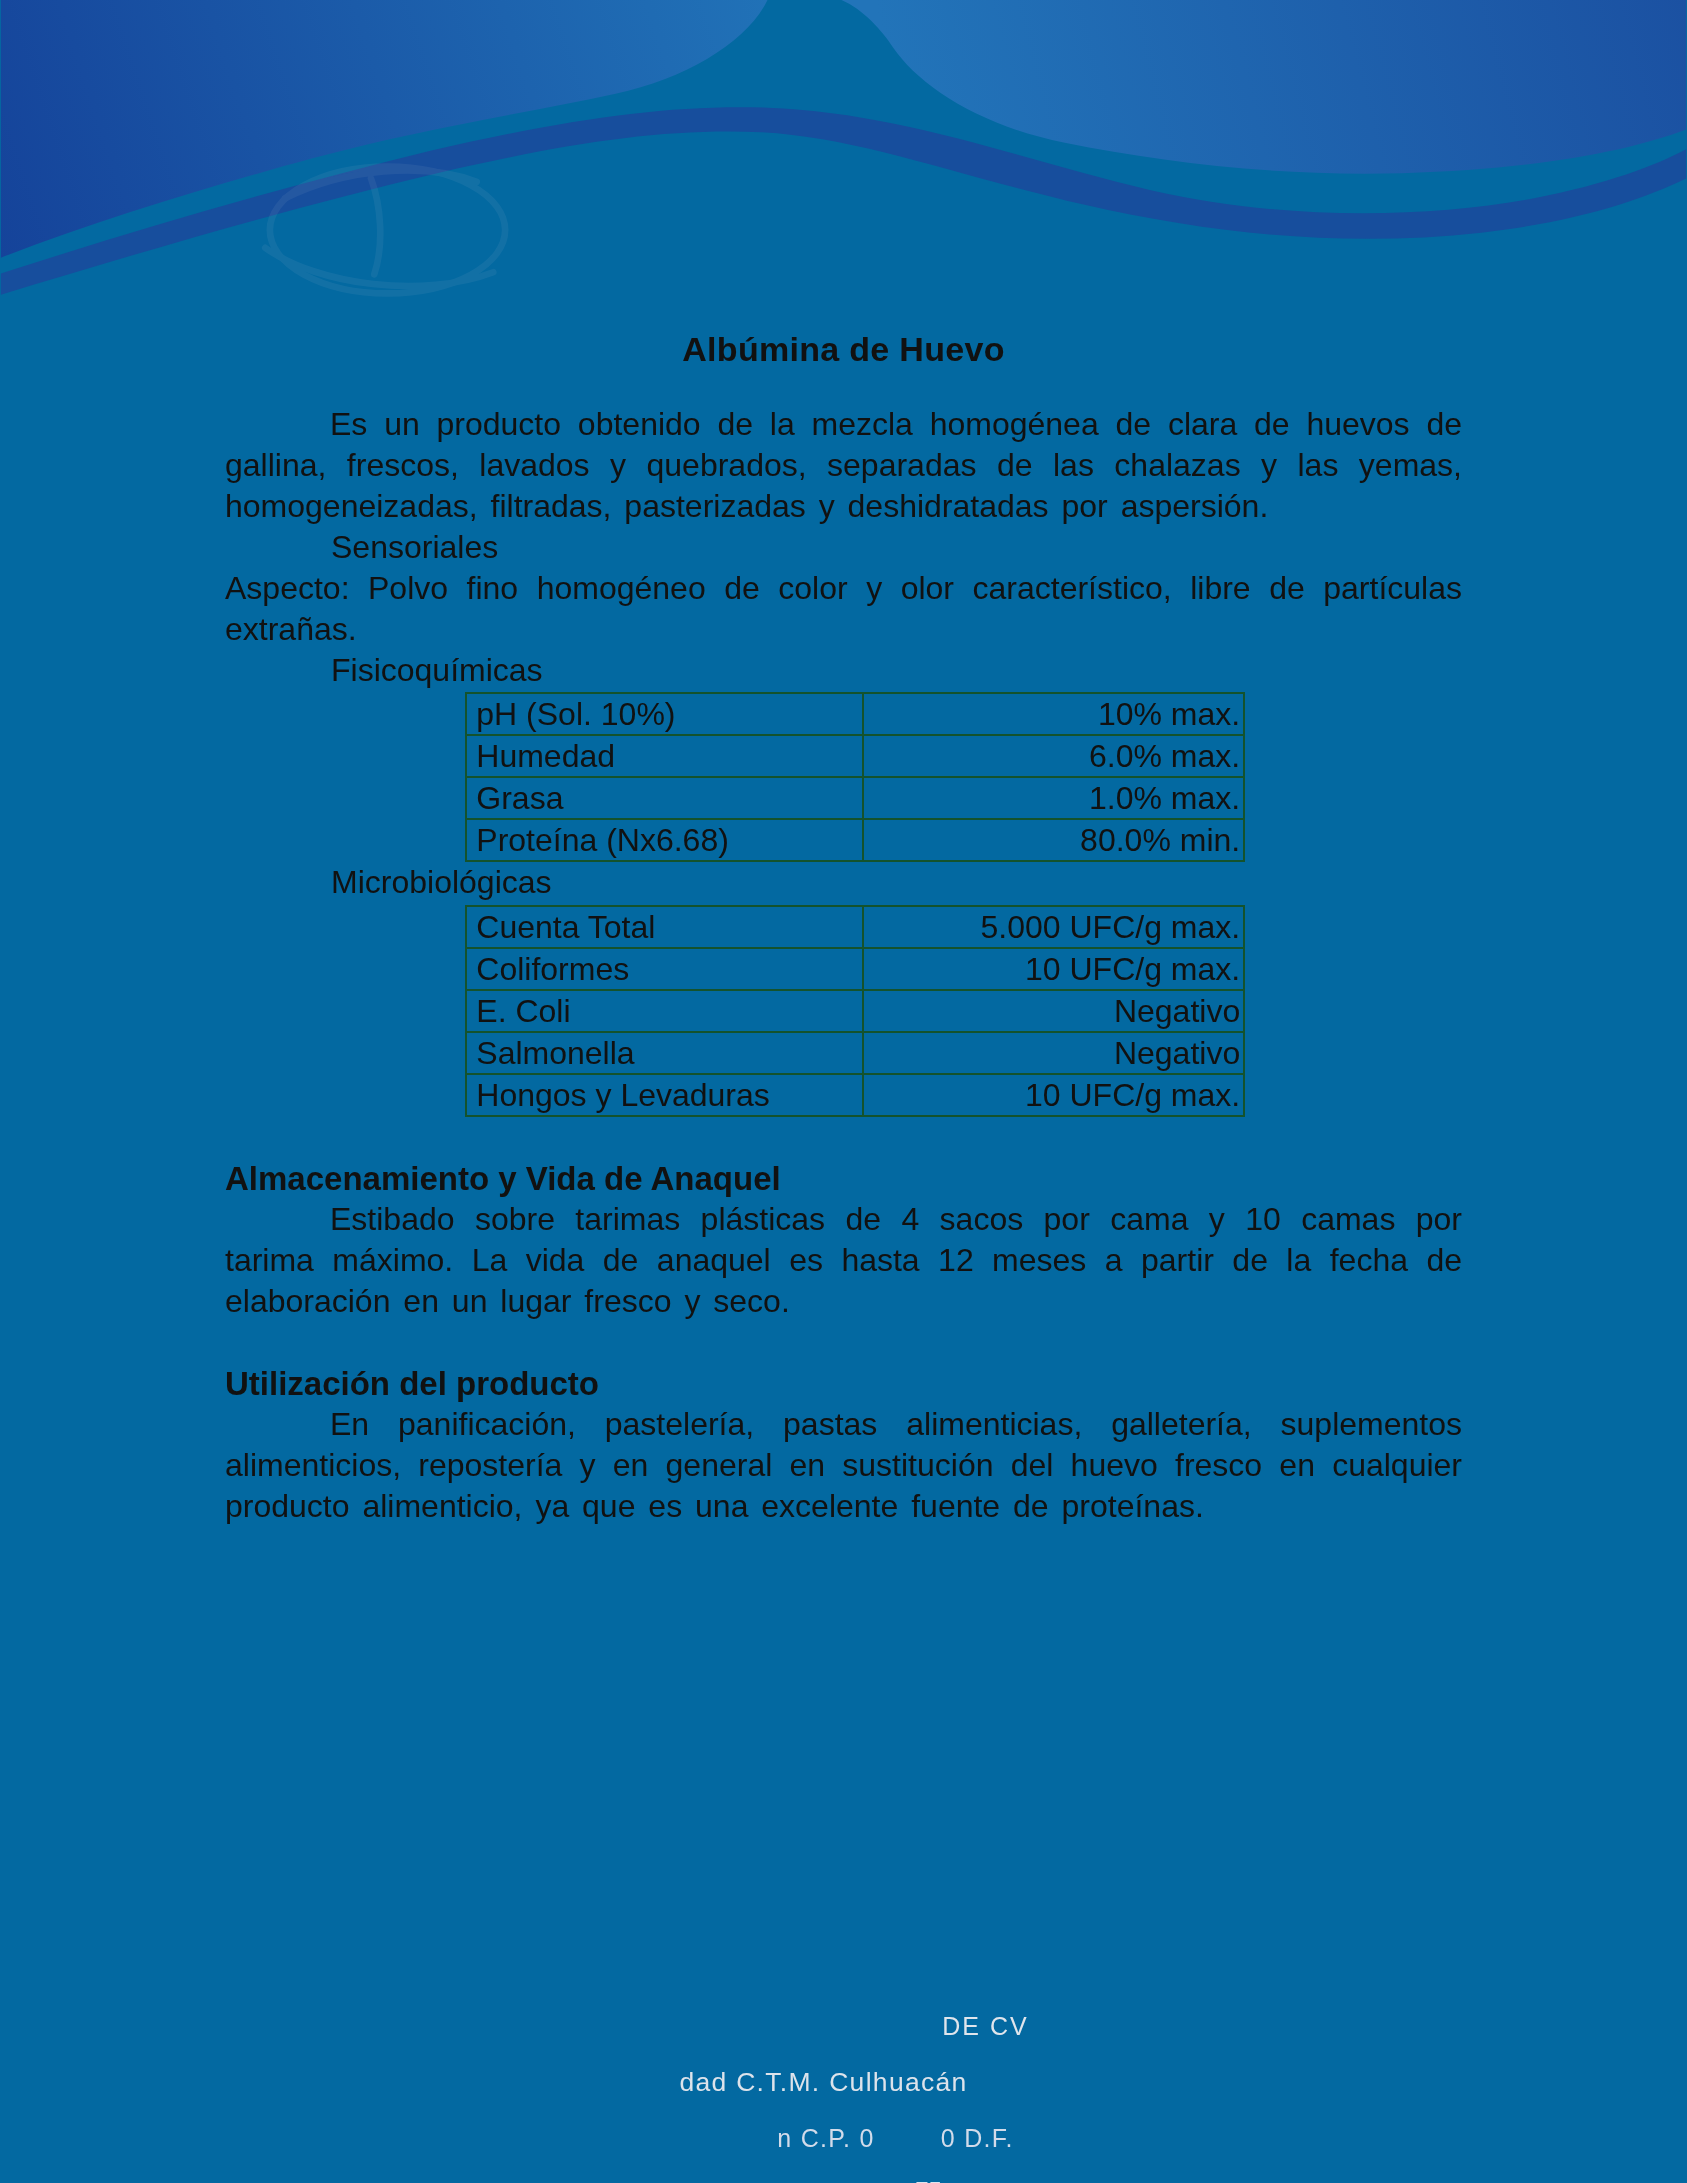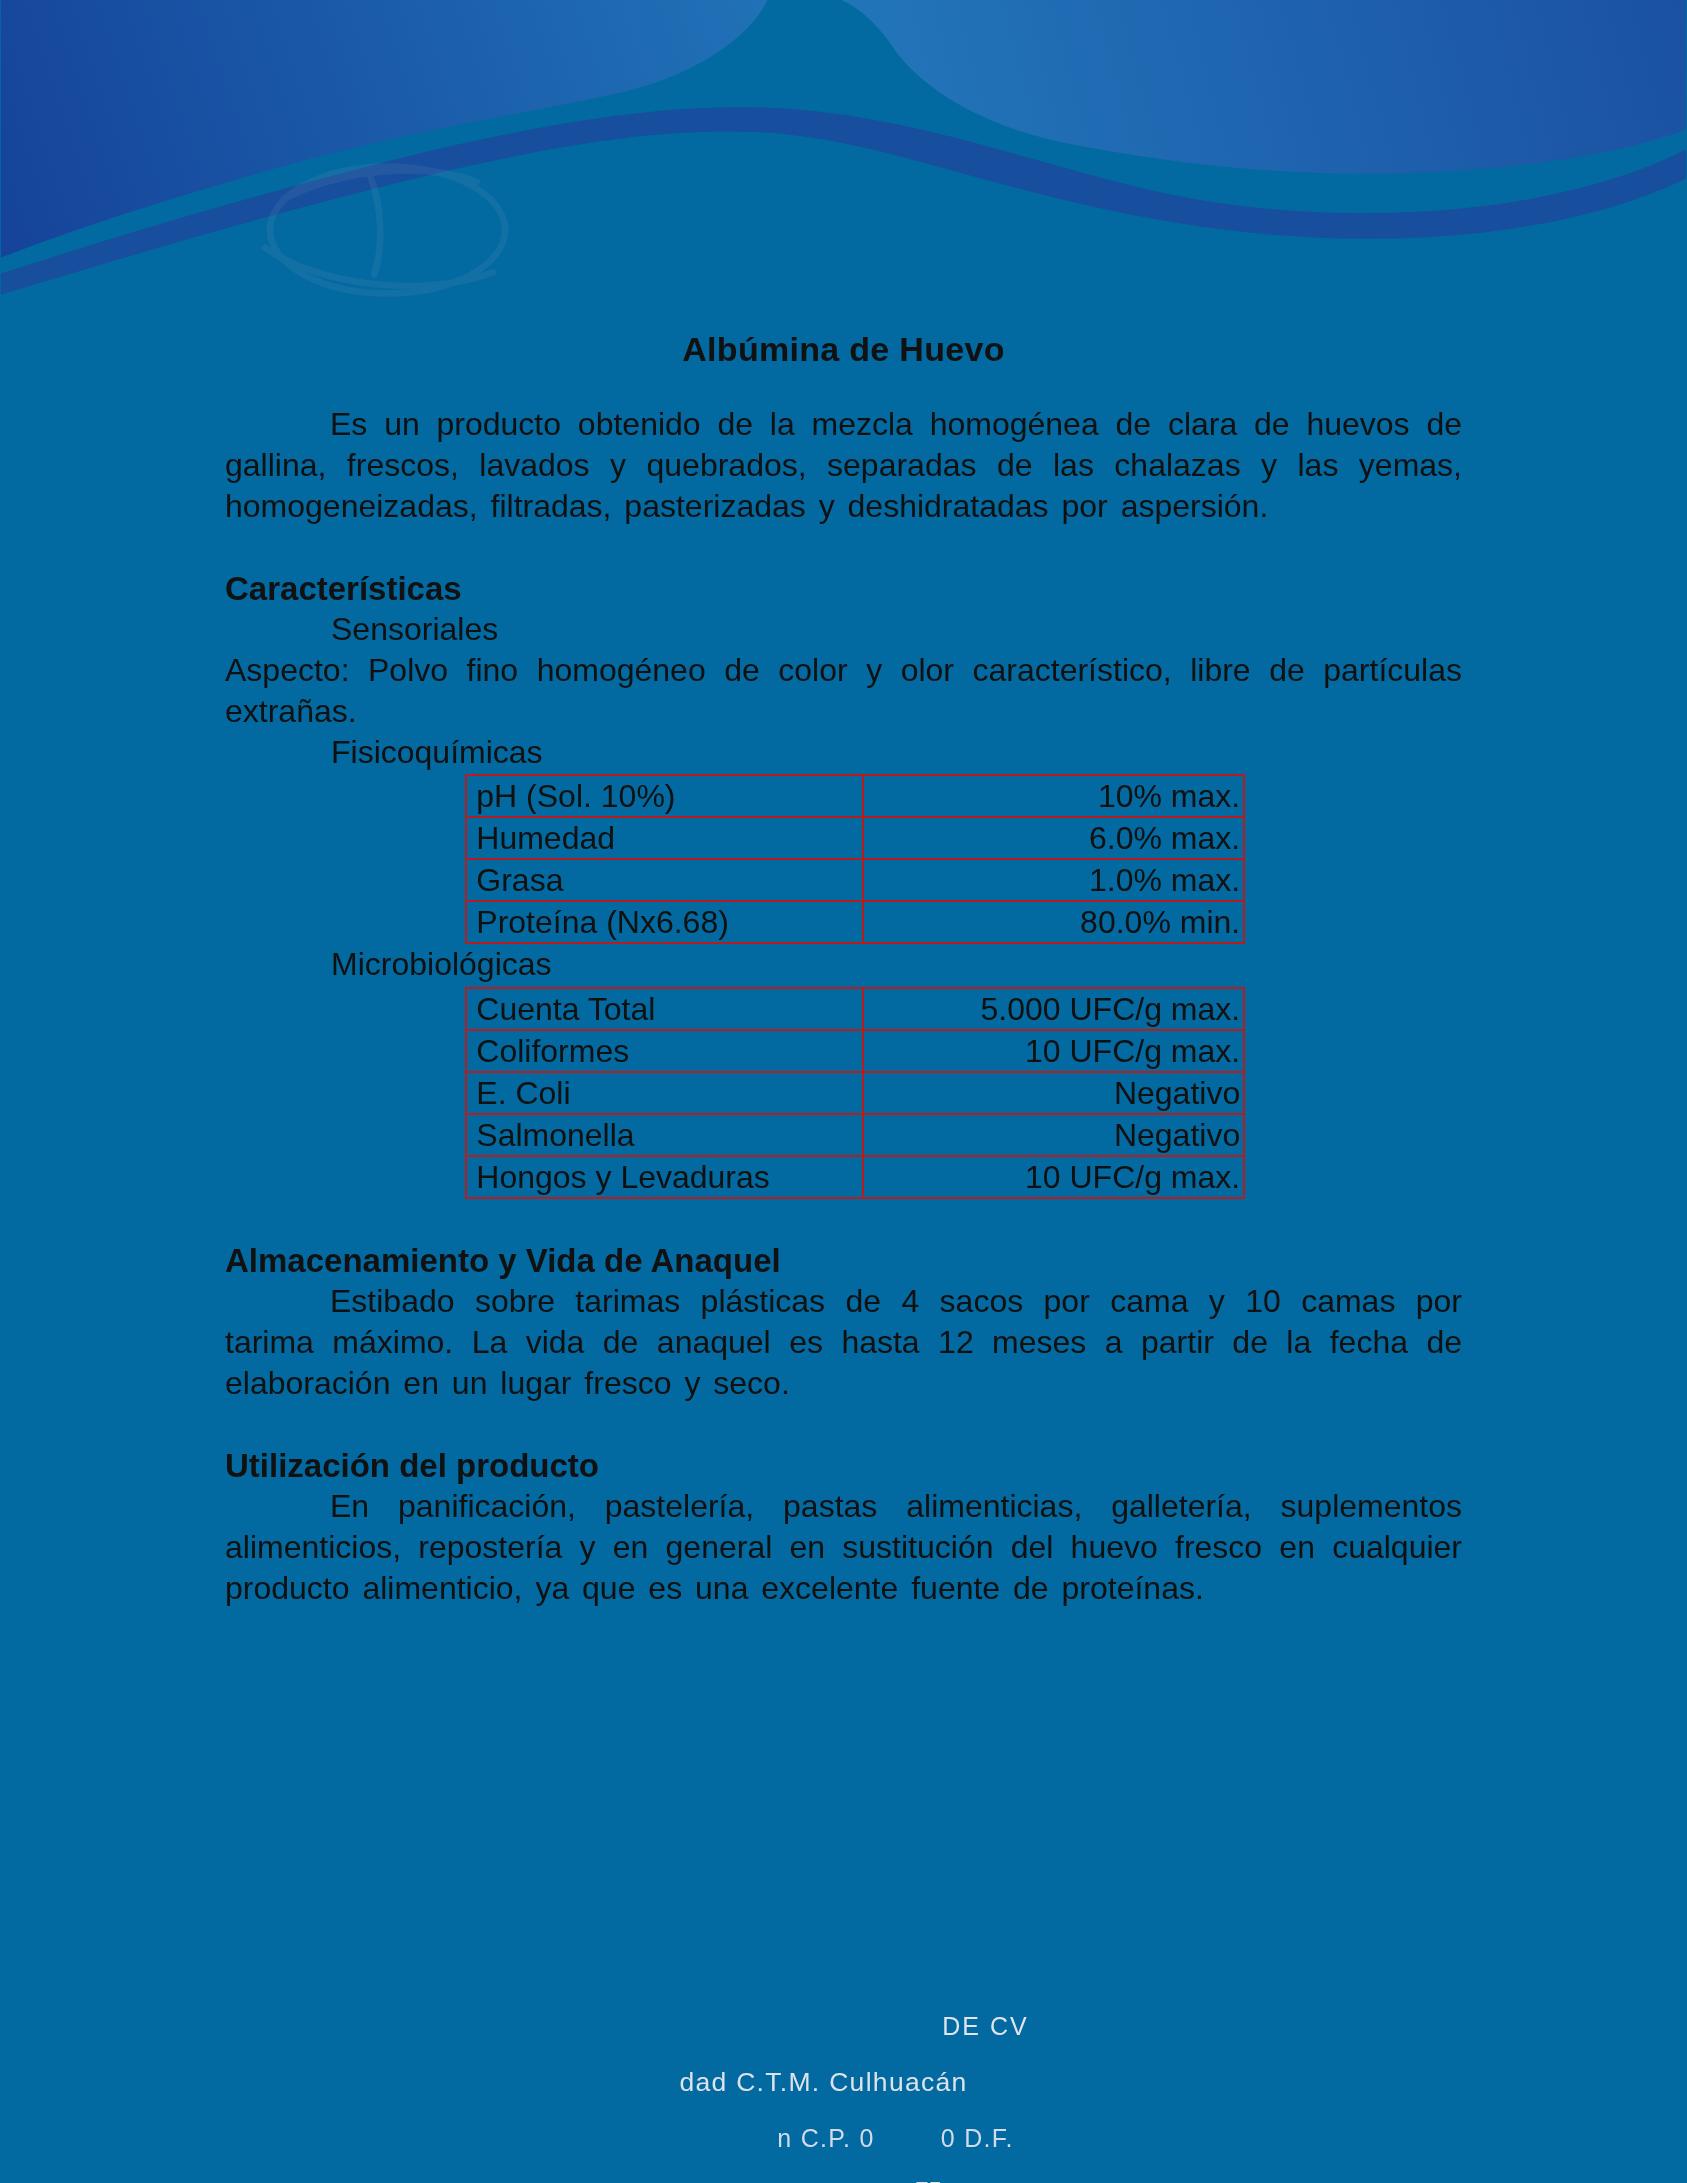--- a/index.html
+++ b/index.html
@@ -31,21 +31,21 @@
     text-indent:105px;word-spacing:4px;
   }
   .para.no-indent{text-indent:0;}
   .line-indent{padding-left:106px;}
   .spec-table{
     border-collapse:collapse;
     margin-left:240px;margin-top:1.3px;
     border:2.6px solid #000;
   }
   .spec-table td{
-    border:2px solid #b91c1c;
+    border:2px solid #14532d;
     height:40px;font-size:32px;line-height:34px;
     vertical-align:middle;
   }
   .spec-table td.param{width:380px;padding:0 5.3px 0 9.3px;text-align:left;}
   .spec-table td.value{width:374px;padding:0 2.6px;text-align:right;}
   
   .footer-wm{
     position:absolute;left:0;top:1986px;width:1687px;
     text-align:center;white-space:pre;
   }
@@ -87,21 +87,20 @@
 
   <div class="content">
 
     <div class="doc-title">Albúmina de Huevo</div>
 
     <div>
       <p class="para">Es un producto obtenido de la mezcla homogénea de clara de huevos de gallina, frescos, lavados y quebrados, separadas de las chalazas y las yemas, homogeneizadas, filtradas, pasterizadas y deshidratadas por aspersión.</p>
     </div>
 
     <div>
-      <div class="sec-heading gap">Características</div>
       <div class="line-indent">Sensoriales</div>
       <p class="para no-indent">Aspecto: Polvo fino homogéneo de color y olor característico, libre de partículas extrañas.</p>
       <div class="line-indent">Fisicoquímicas</div>
 
       <table class="spec-table">
         <tbody>
           <tr>
             <td class="param">pH (Sol. 10%)</td>
             <td class="value">10% max.</td>
           </tr>

